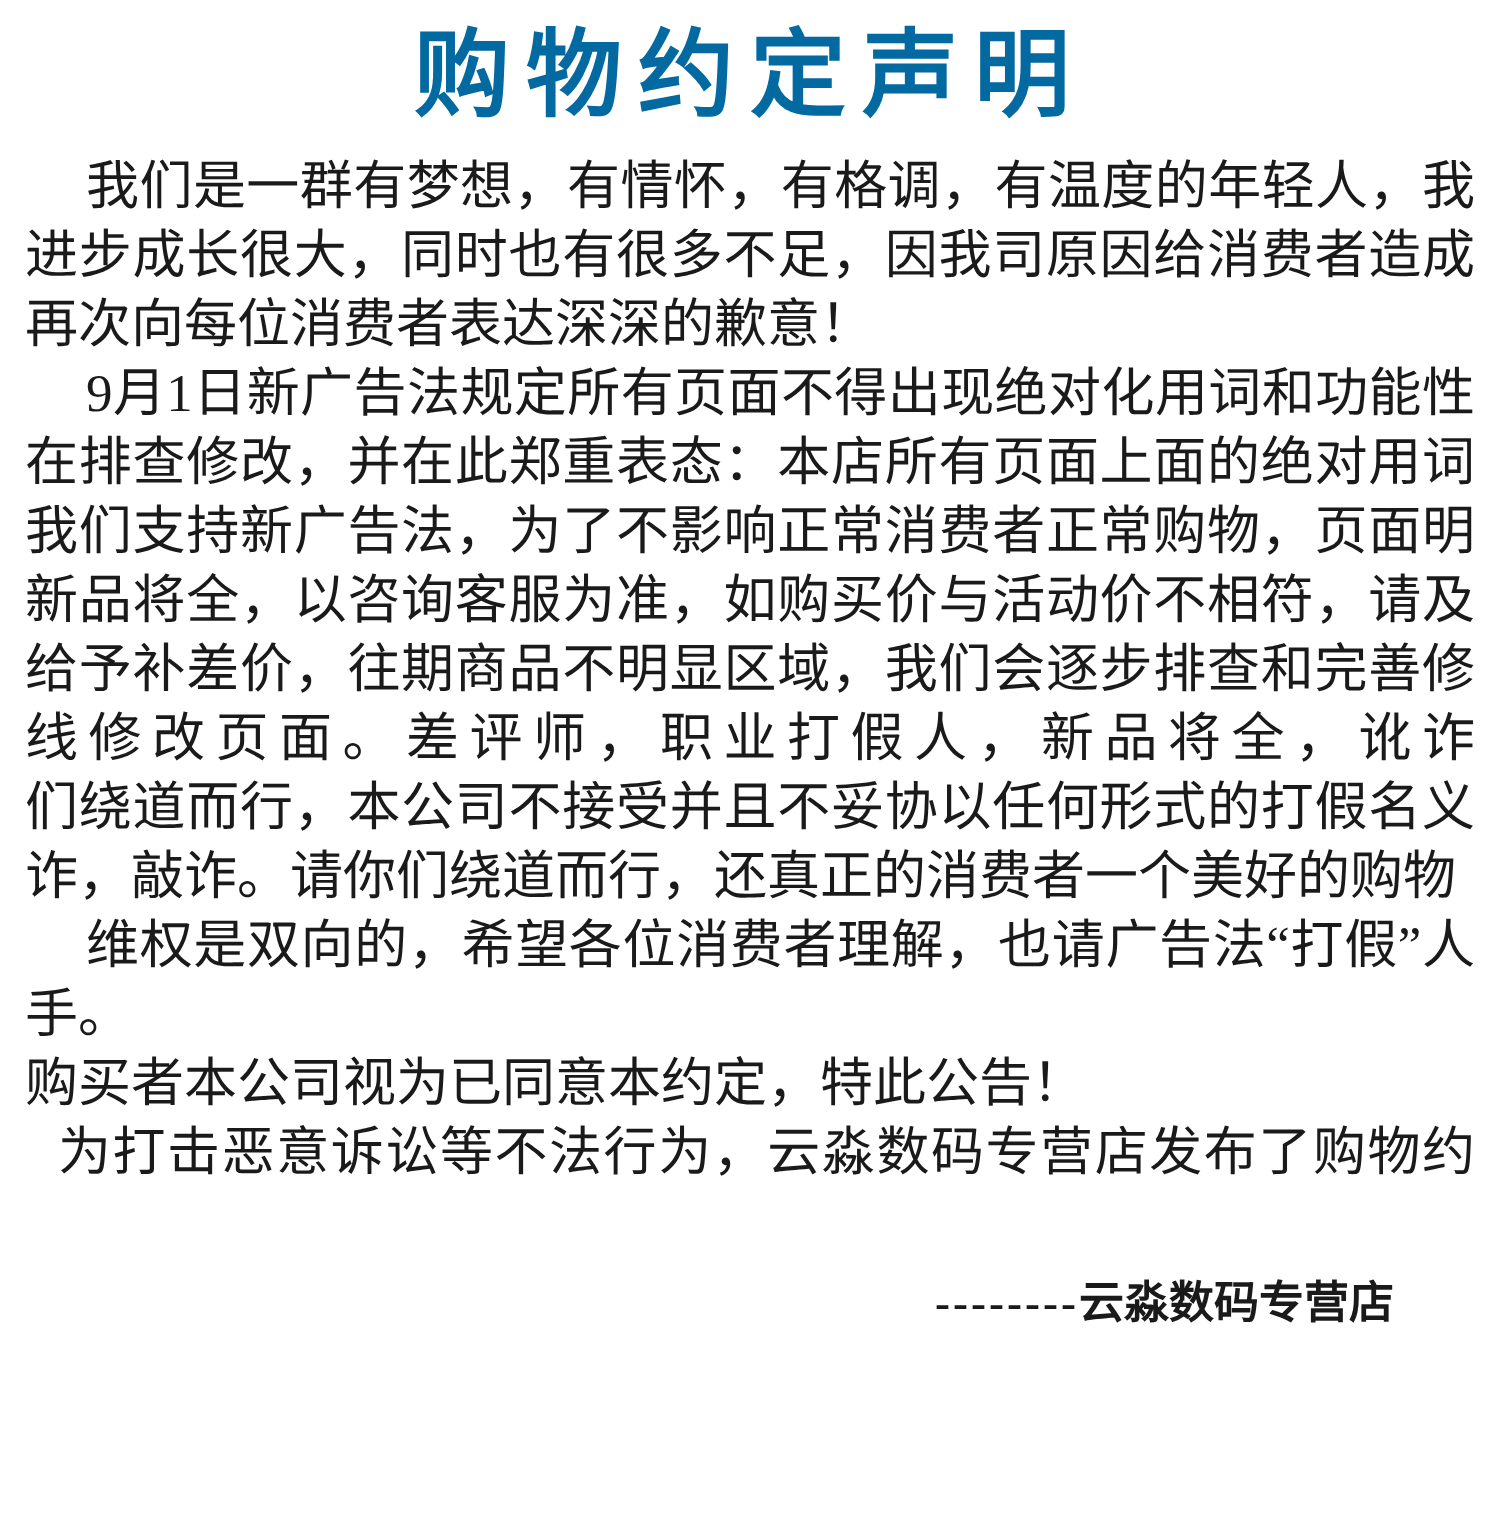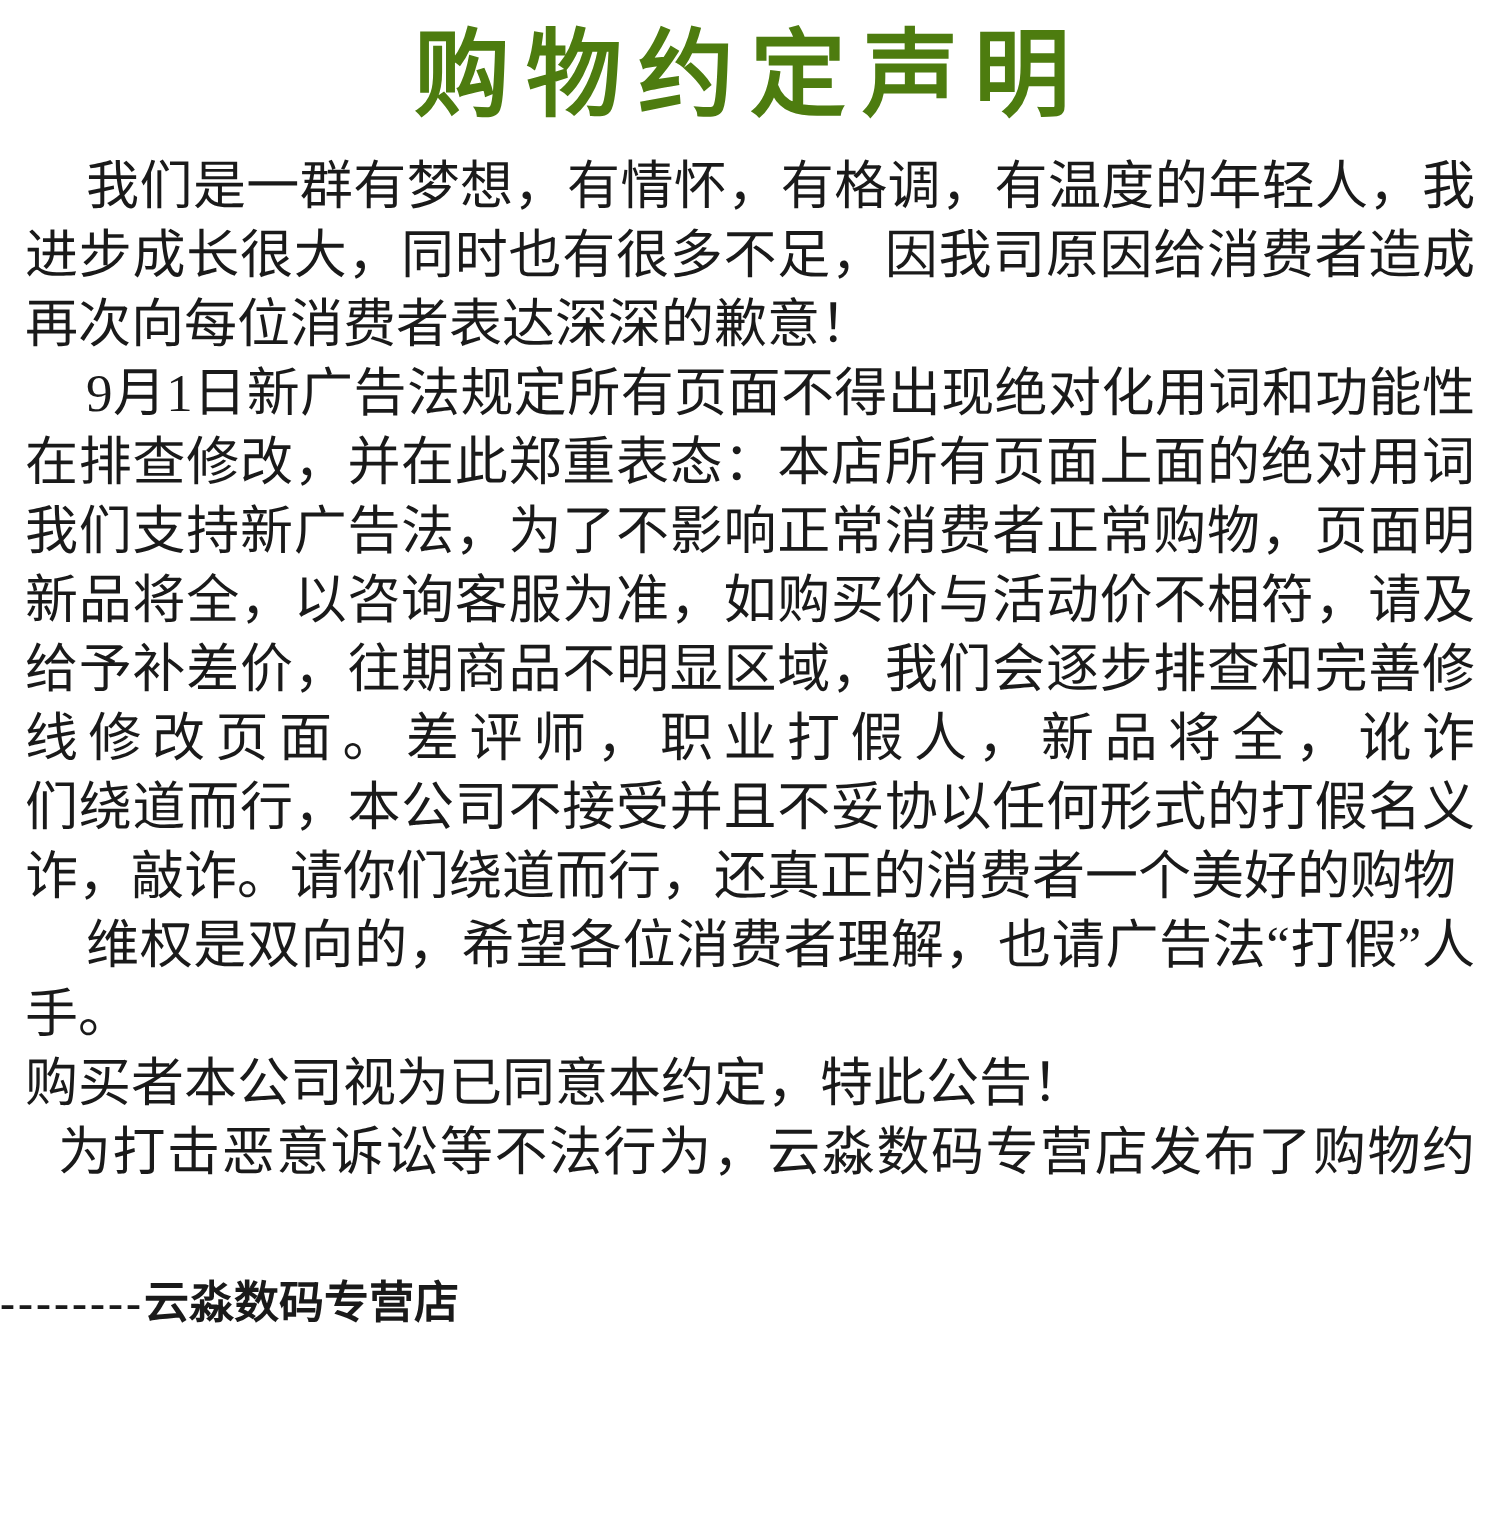--- a/index.html
+++ b/index.html
@@ -13,21 +13,21 @@
     height: 1519px;
     background: #ffffff;
     overflow: hidden;
     font-family: "Liberation Serif", "DejaVu Serif", serif;
     color: #1a1a1a;
   }
   .title {
     margin: 14px 0 0 0;
     padding-top: 6px;
     text-align: center;
-    color: #4d7c0f;
+    color: #0369a1;
     font-size: 96px;
     line-height: 112px;
     font-weight: 900;
     letter-spacing: 16px;
     font-family: "Liberation Serif", "DejaVu Serif", serif;
   }
   .body-text {
     margin-top: 20px;
   }
   .line {
@@ -43,21 +43,21 @@
     text-align: justify;
     text-align-last: justify;
     text-justify: inter-character;
   }
   
   .ind-a { padding-left: 86px; }
   .ind-b { padding-left: 58px; }
   .signature {
     margin-top: 82px;
     padding-right: 106px;
-    text-align: left;
+    text-align: right;
     font-size: 45px;
     line-height: 69px;
     font-weight: 700;
   }
   .signature .dashes {
     letter-spacing: 3px;
     font-weight: 900;
   }
 </style>
 </head>

